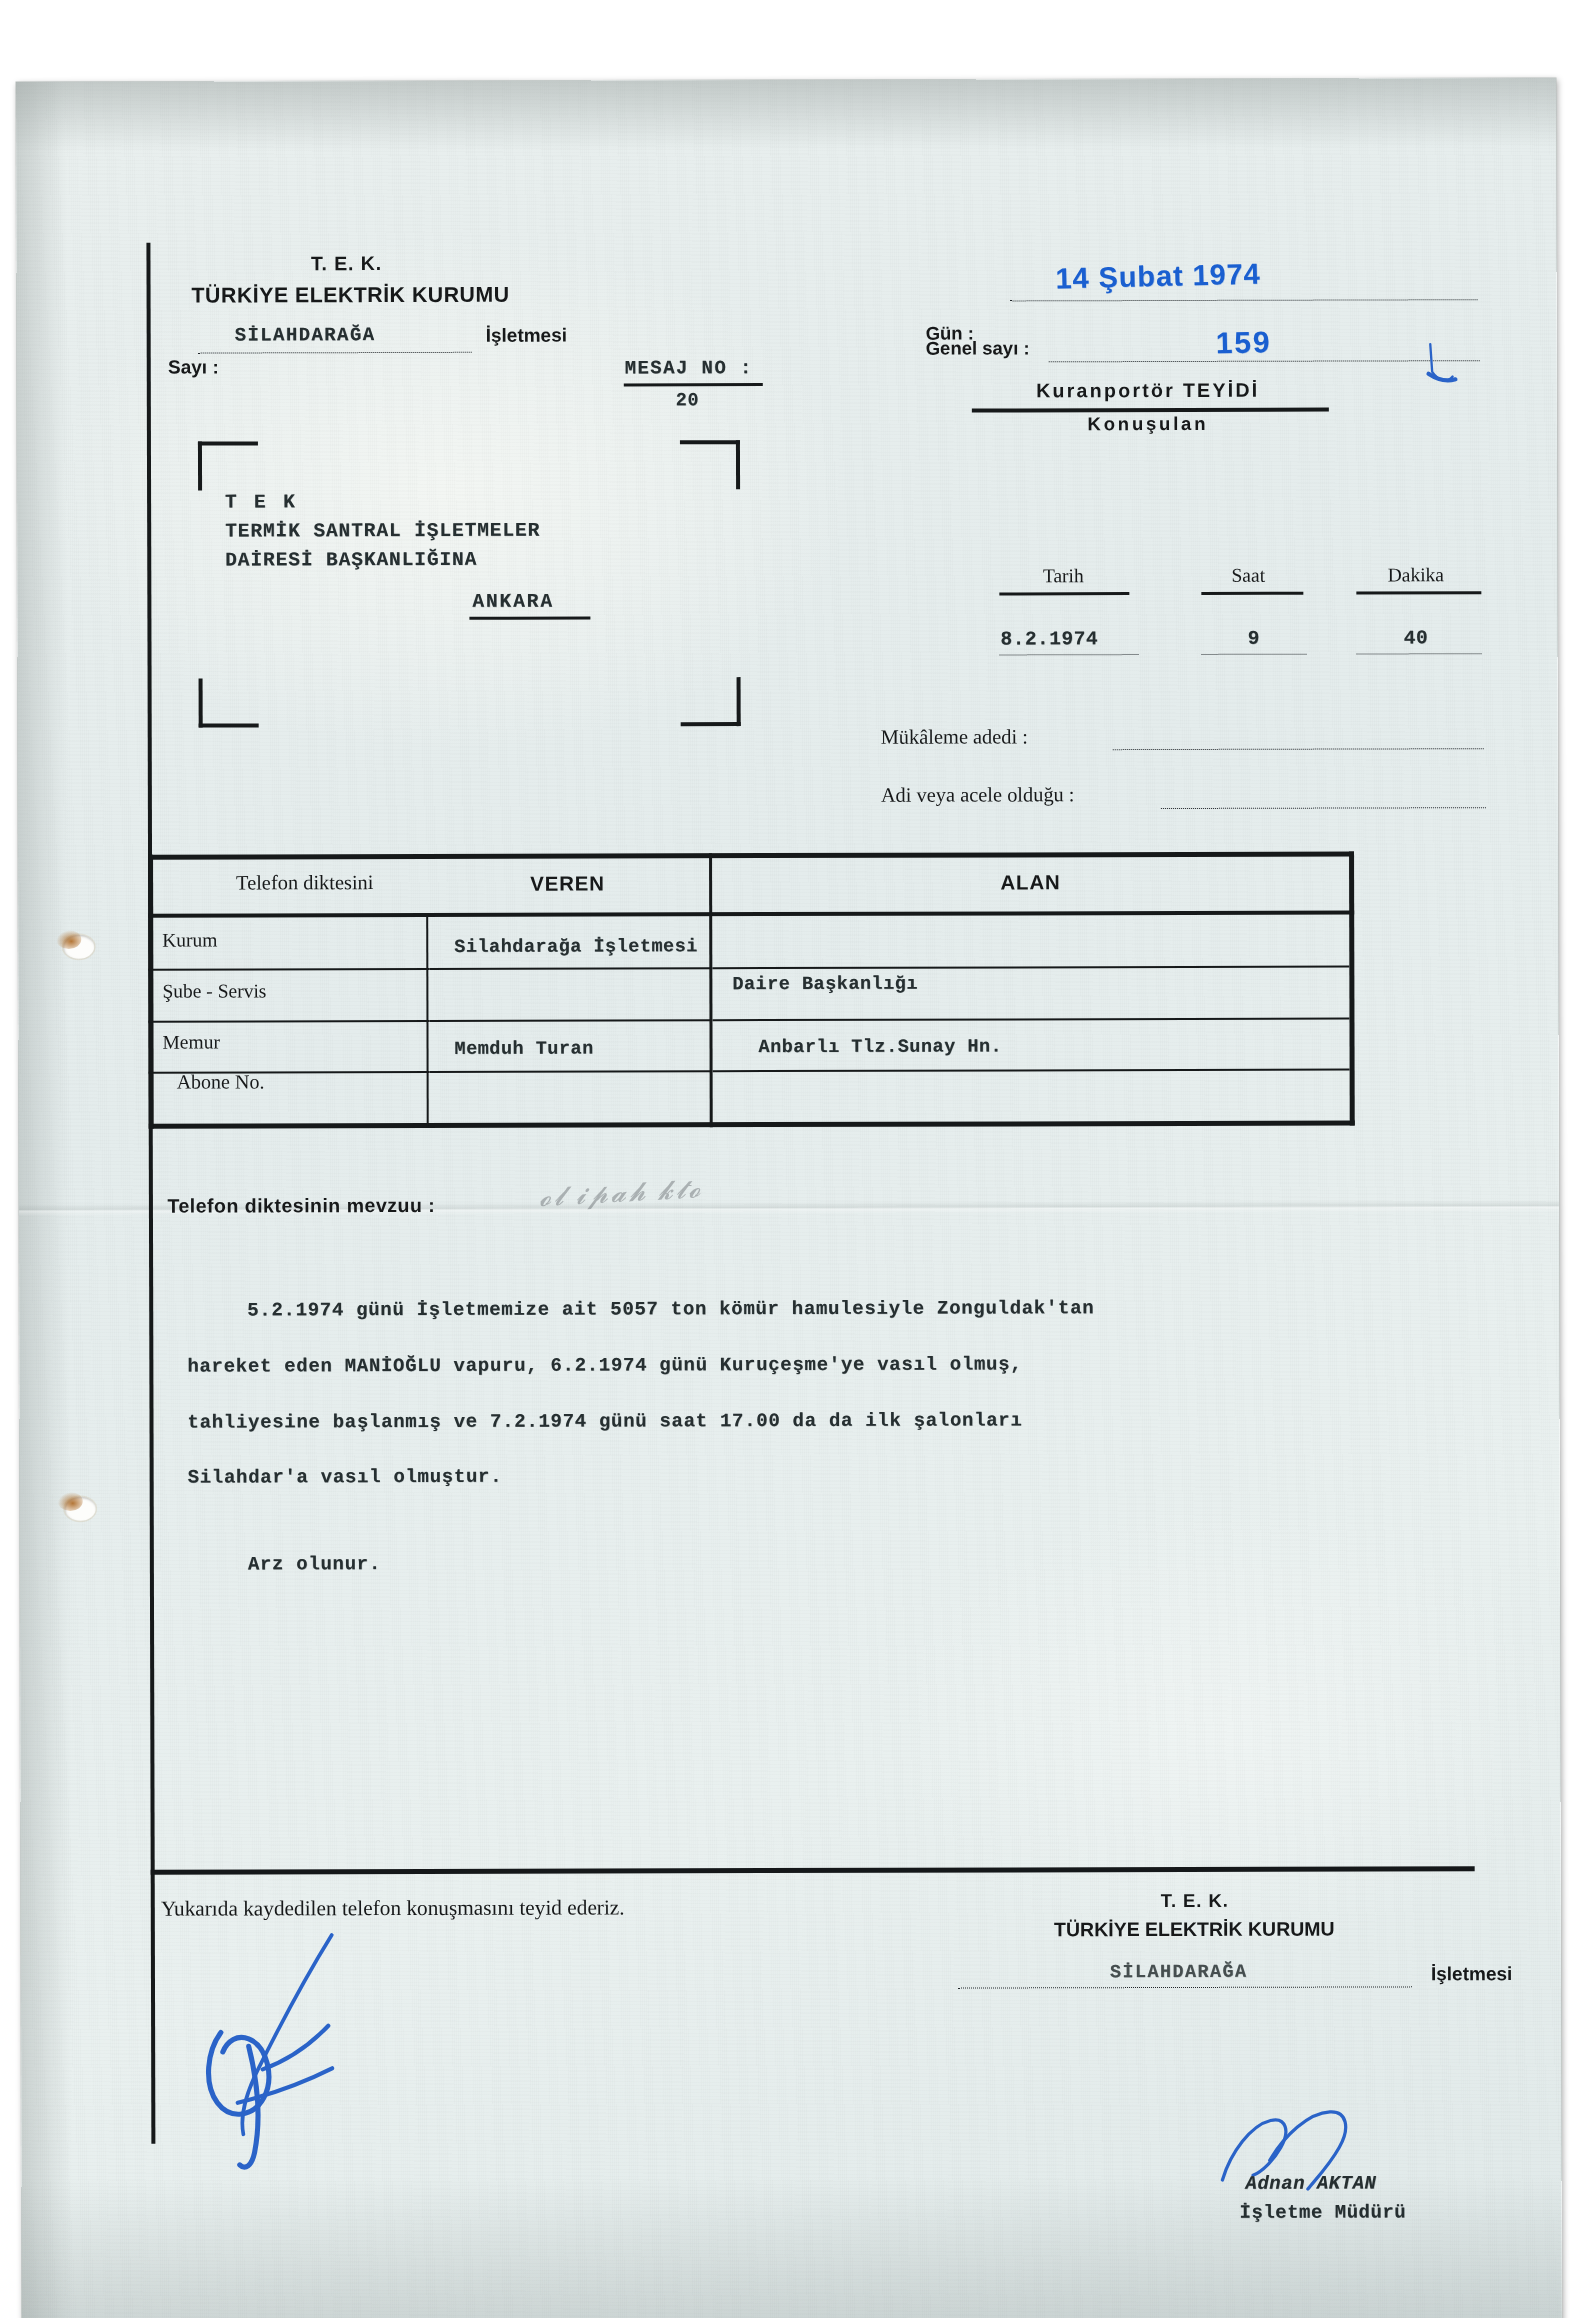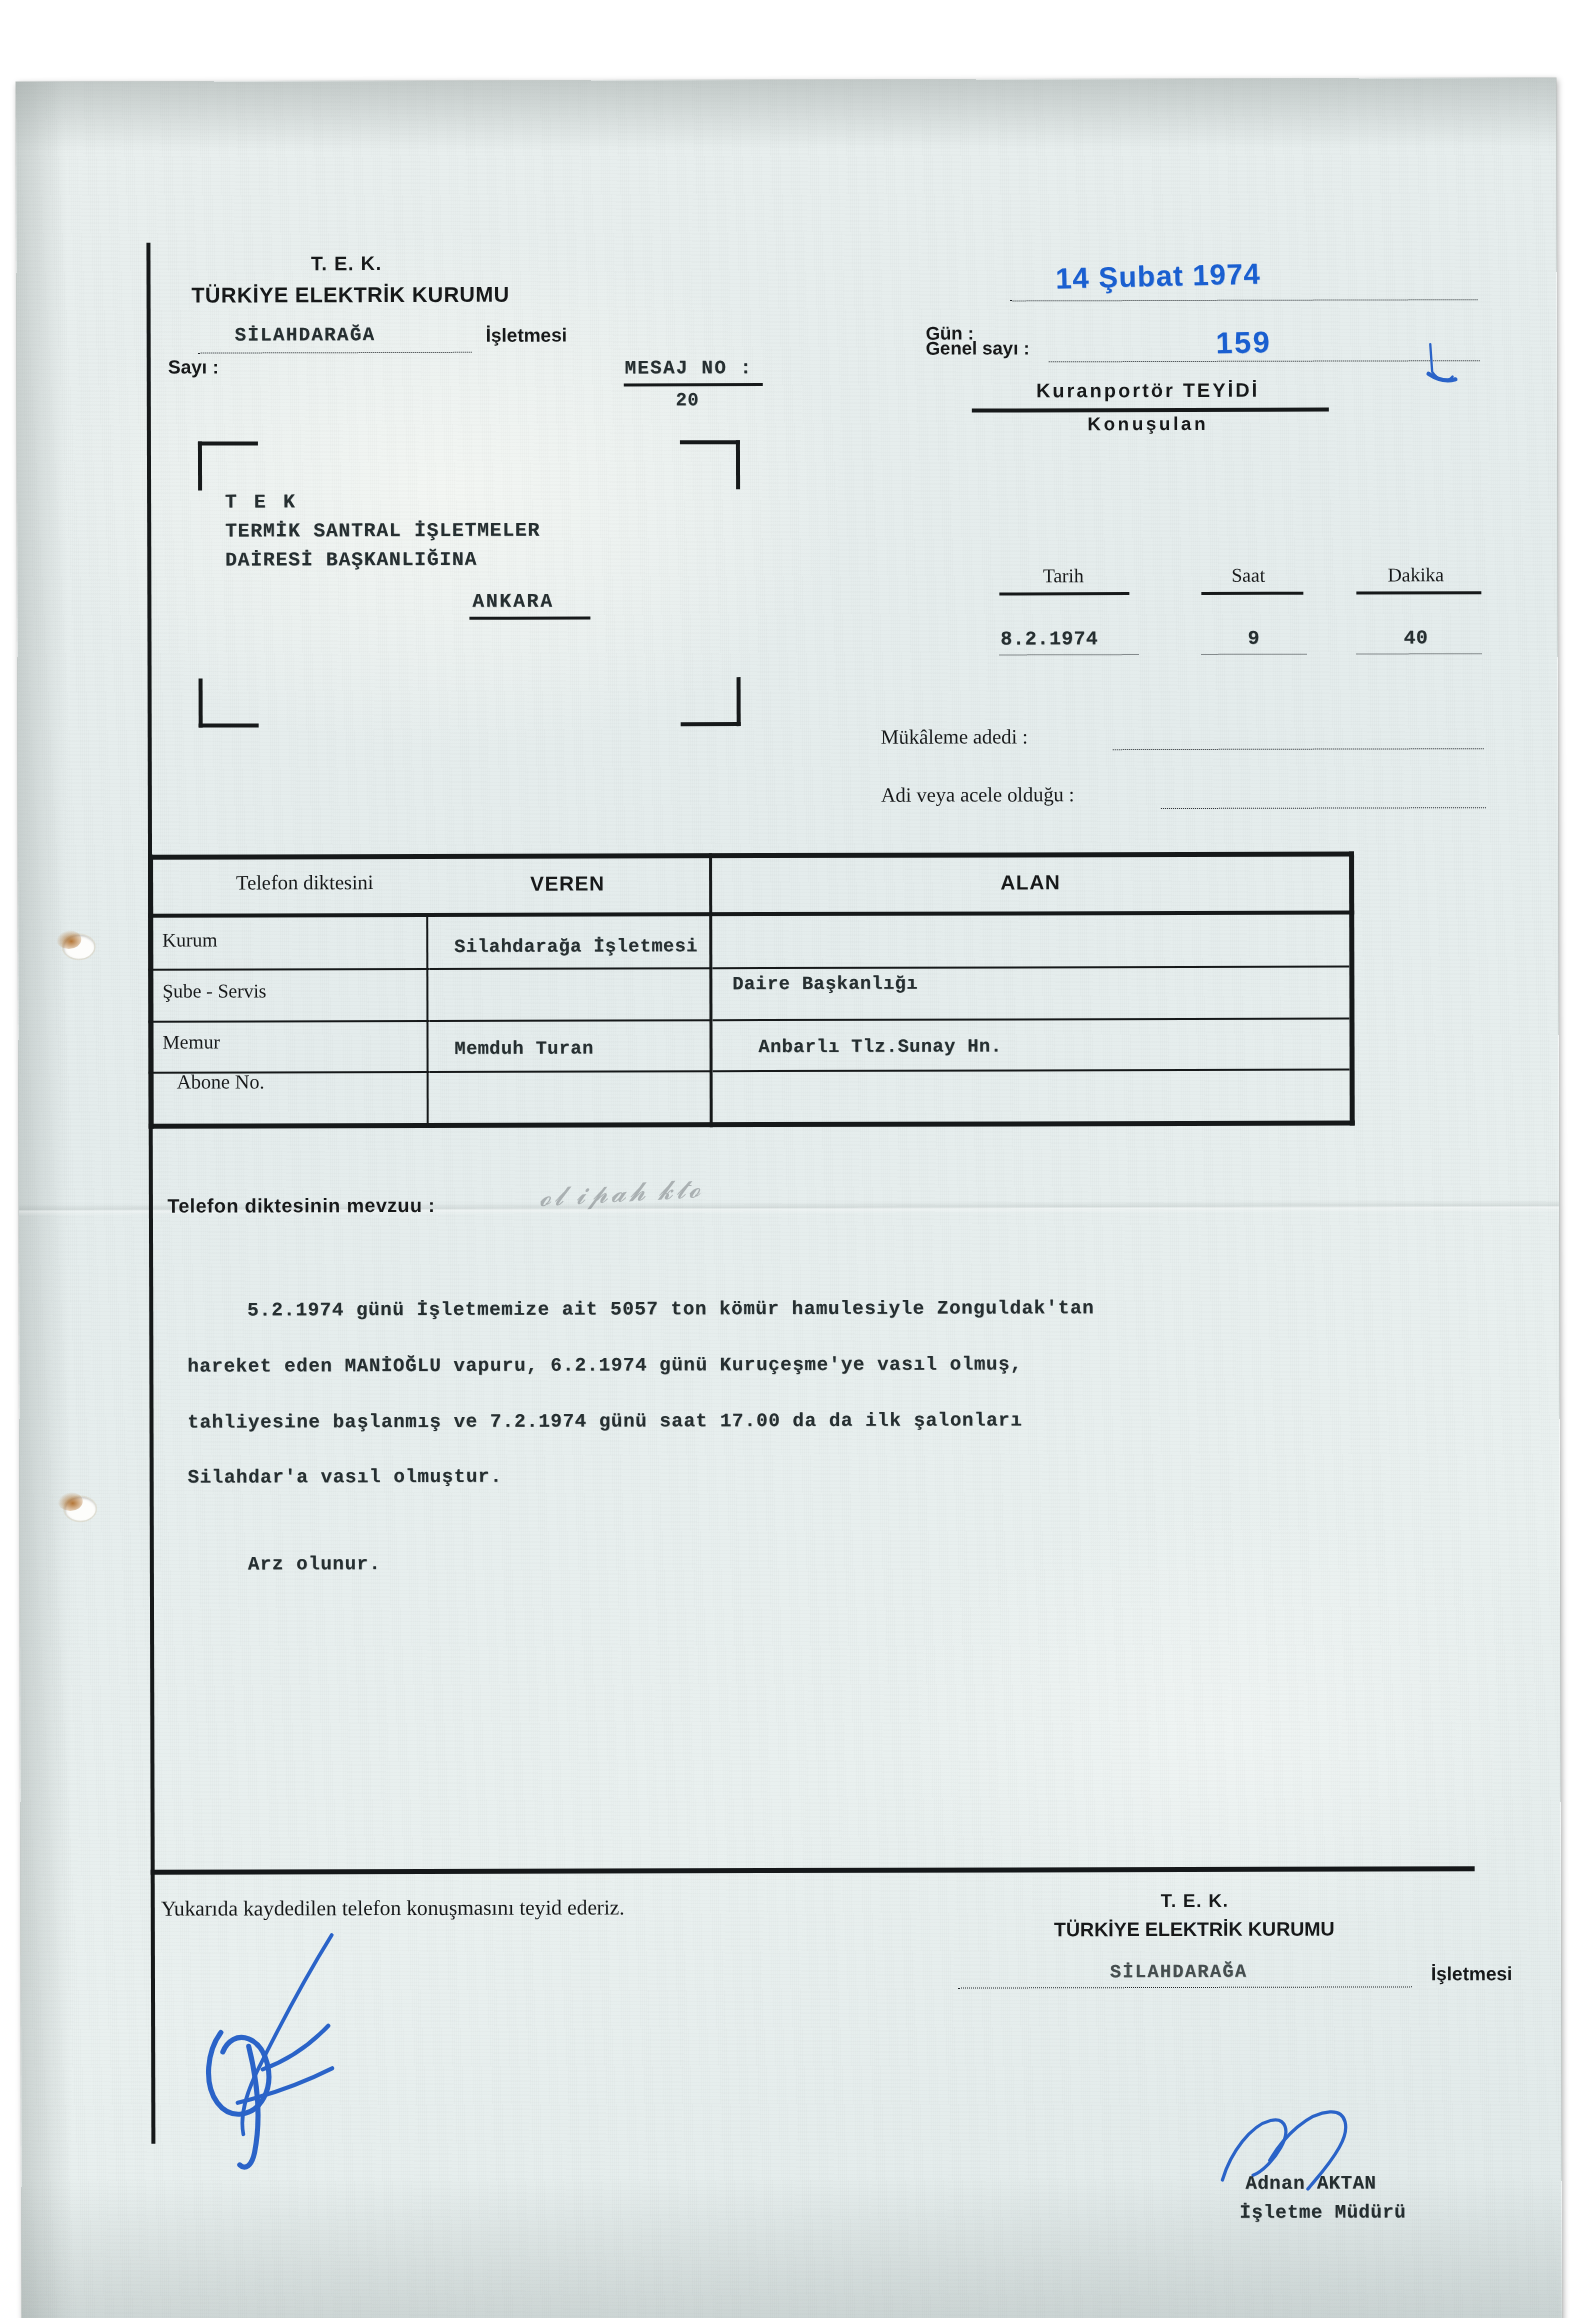--- a/index.html
+++ b/index.html
@@ -290,19 +290,19 @@
         <path class="sigpath" style="stroke-width:11" d="M60,220 C30,260 22,330 52,372 C80,410 130,402 152,362 C176,318 160,250 120,234 C96,224 74,238 64,262"></path>
         <path class="sigpath" style="stroke-width:11" d="M120,250 C140,330 146,410 132,480 C126,508 112,518 100,506"></path>
         <path class="sigpath" style="stroke-width:9" d="M96,372 C160,356 236,330 300,298"></path>
         <path class="sigpath" style="stroke-width:9" d="M150,300 C200,282 250,250 292,206"></path>
       </svg>
 
       <svg class="sig" style="left:1057px; top:1863px; width:195px; height:93px;" viewBox="0 0 420 200">
         <path class="sigpath" style="stroke-width:7" d="M30,166 C48,106 92,48 134,38 C168,30 176,62 156,96 C140,124 116,148 96,156"></path>
         <path class="sigpath" style="stroke-width:7" d="M132,124 C164,70 216,22 262,20 C298,18 306,54 282,96 C262,132 232,164 214,186"></path>
       </svg>
-      <div class="t tw tw-dark" style="left:1094px; top:1933px; font-size:19px; letter-spacing:0.5px;">Adnan AKTAN</div>
+      <div class="t tw tw-dark" style="left:1094px; top:1933px; font-size:19px; letter-spacing:0.5px;font-style:italic;">Adnan AKTAN</div>
       <div class="t tw tw-dark" style="left:1088px; top:1962px; font-size:19px; letter-spacing:0.5px;">İşletme Müdürü</div>
 
     </div>
   </div>
 </div>
 
 
 </body></html>

